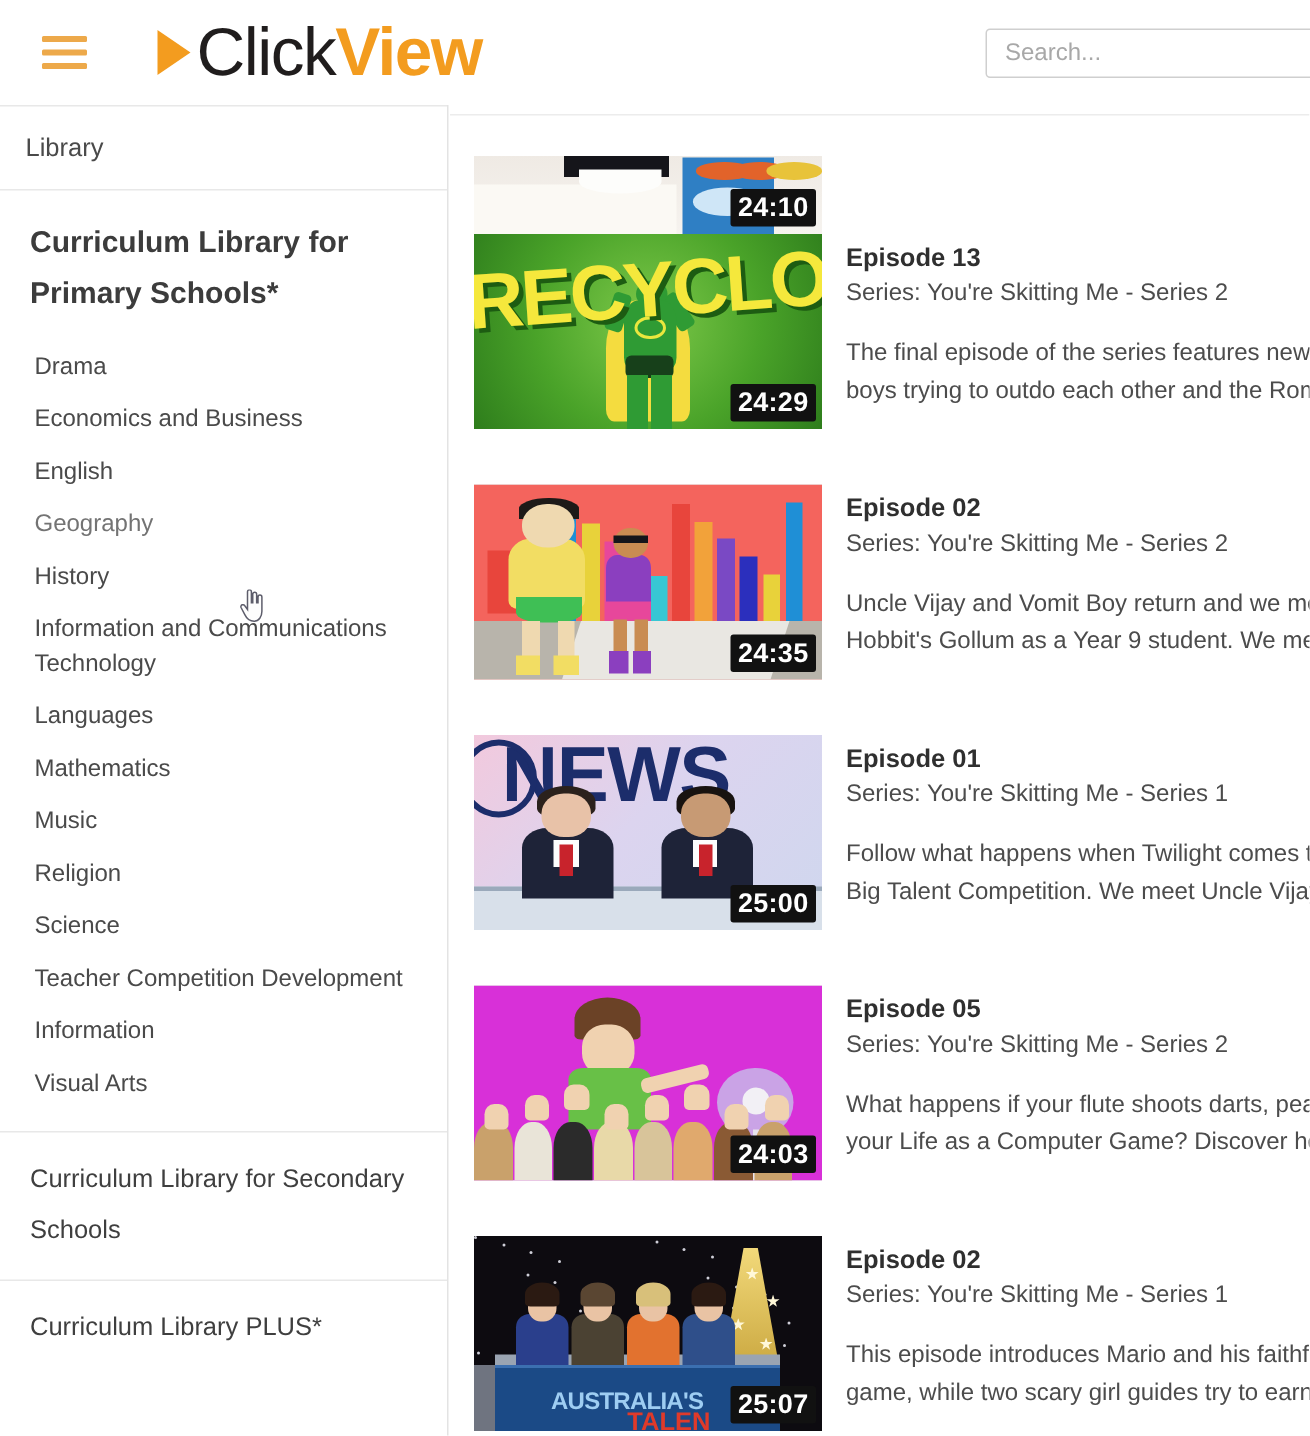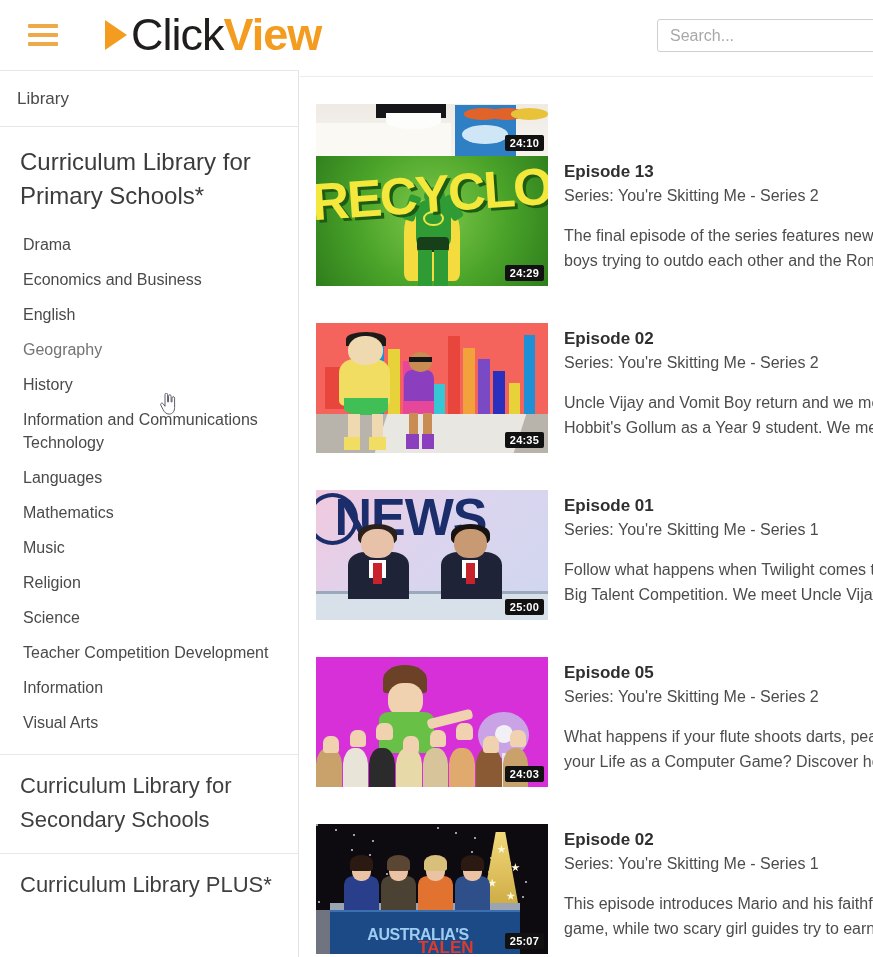--- a/index.html
+++ b/index.html
@@ -73,40 +73,40 @@
   .breadcrumb-row {
     height: 57px; display: flex; align-items: center;
     padding-left: 17px;
     border-top: 1px solid #e8e8e8;
     border-bottom: 1px solid #e8e8e8;
   }
   .breadcrumb-row .label { font-size: 17px; color: #4a4a4a; }
 
   .lib-block { padding: 18px 0 14px 0; }
   .lib-title {
-    font-size: 24px; font-weight: normal; color: #3c3c3c;
+    font-size: 20px; font-weight: bold; color: #3c3c3c;
     line-height: 34px; padding: 0 20px 0 20px;
   }
   .lib-count {
     font-size: 15px; color: #8b8b8b;
     padding: 4px 20px 0 20px;
   }
   .subject-list { margin-top: 14px; }
   .subject {
     font-size: 16px; color: #4a4a4a;
     padding: 6px 20px 6px 23px;
     line-height: 23px;
     cursor: pointer;
   }
   .subject.active { color: #737373; }
 
   .lib-row {
     padding: 14px 20px 16px 20px;
     border-top: 1px solid #e8e8e8;
-    font-size: 22px; color: #3f3f3f;
+    font-size: 17px; color: #3f3f3f;
     line-height: 34px;
     cursor: pointer;
   }
 
   
   .main {
     position: absolute; left: 300px; top: 70px;
     width: 573px; height: 887px;
     overflow: hidden;
     background: #fff;
@@ -125,21 +125,21 @@
     position: relative;
     width: 232px; height: 130px;
     flex: 0 0 232px;
     overflow: hidden;
     background: #ddd;
     cursor: pointer;
   }
   .duration {
     position: absolute; right: 4px; bottom: 5px;
     background: #111; color: #fff;
-    font-size: 11px; font-weight: bold;
+    font-size: 18px; font-weight: bold;
     padding: 2px 5px; border-radius: 2px;
     letter-spacing: .2px;
   }
   .meta { padding-left: 16px; padding-top: 4px; width: 330px; }
   .ep-title { font-size: 17px; font-weight: bold; color: #2f2f2f; line-height: 24px; }
   .ep-series { font-size: 16px; color: #4c4c4c; line-height: 24px; }
   .ep-desc {
     font-size: 16px; color: #4c4c4c; line-height: 25px;
     margin-top: 15px;
     width: 330px;

